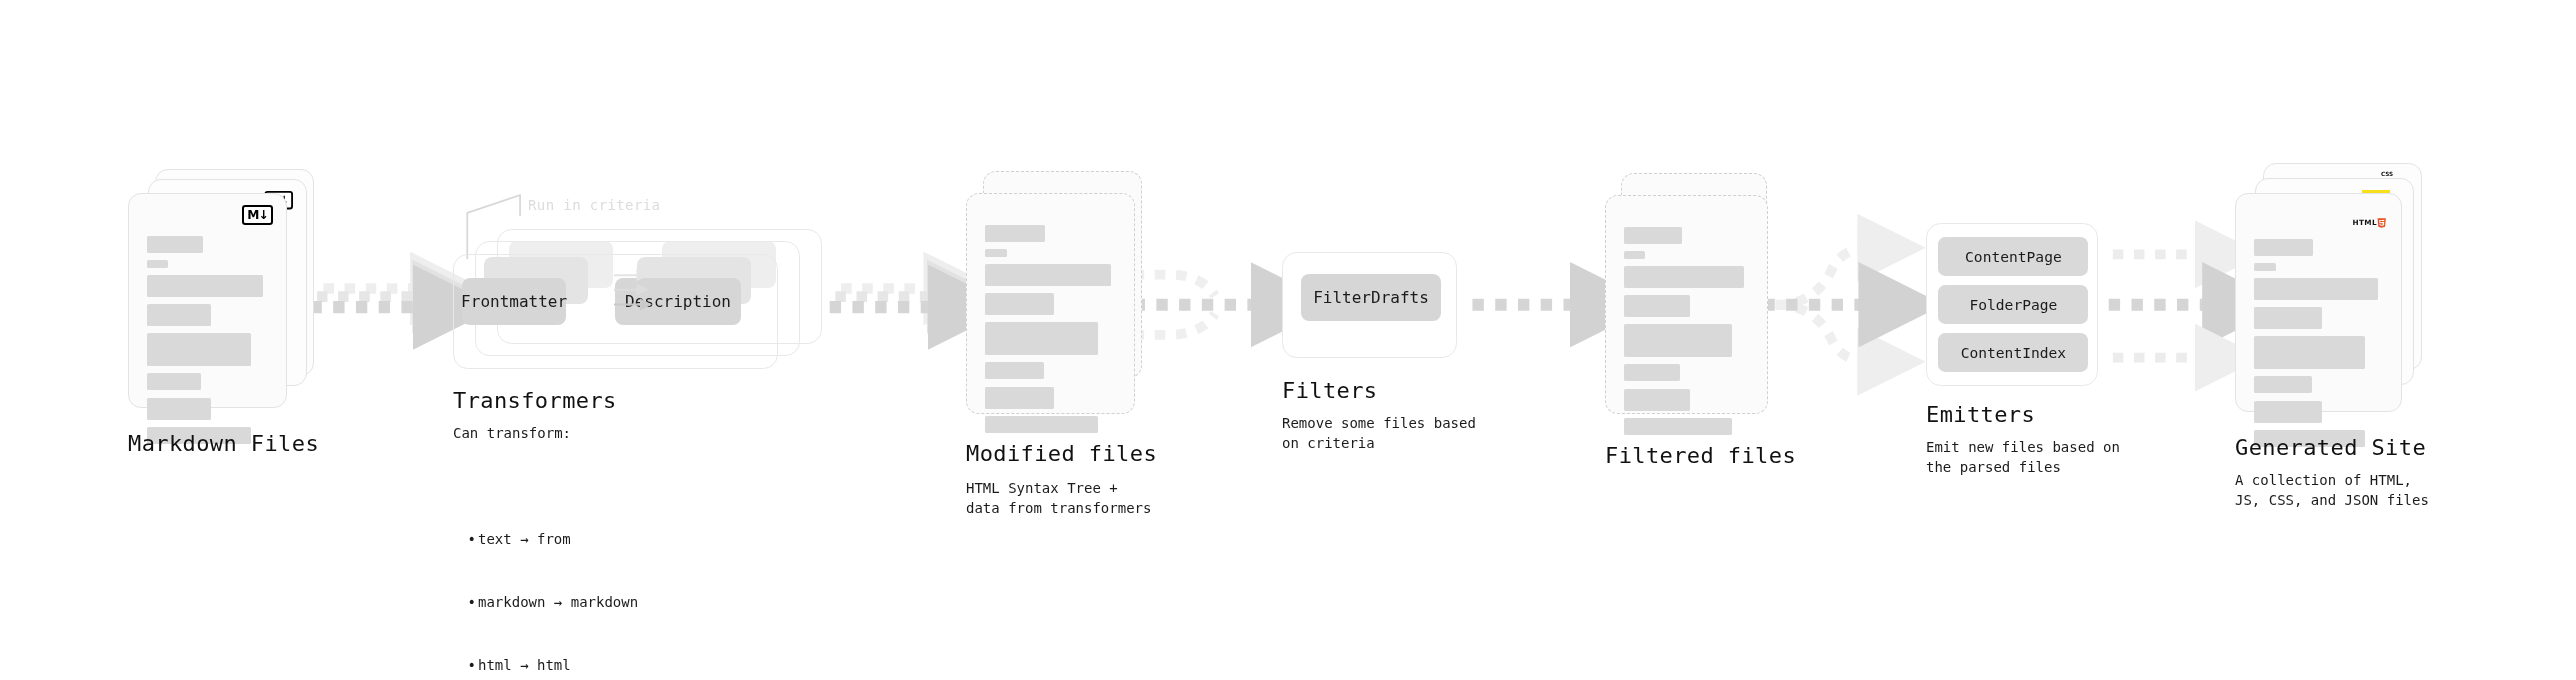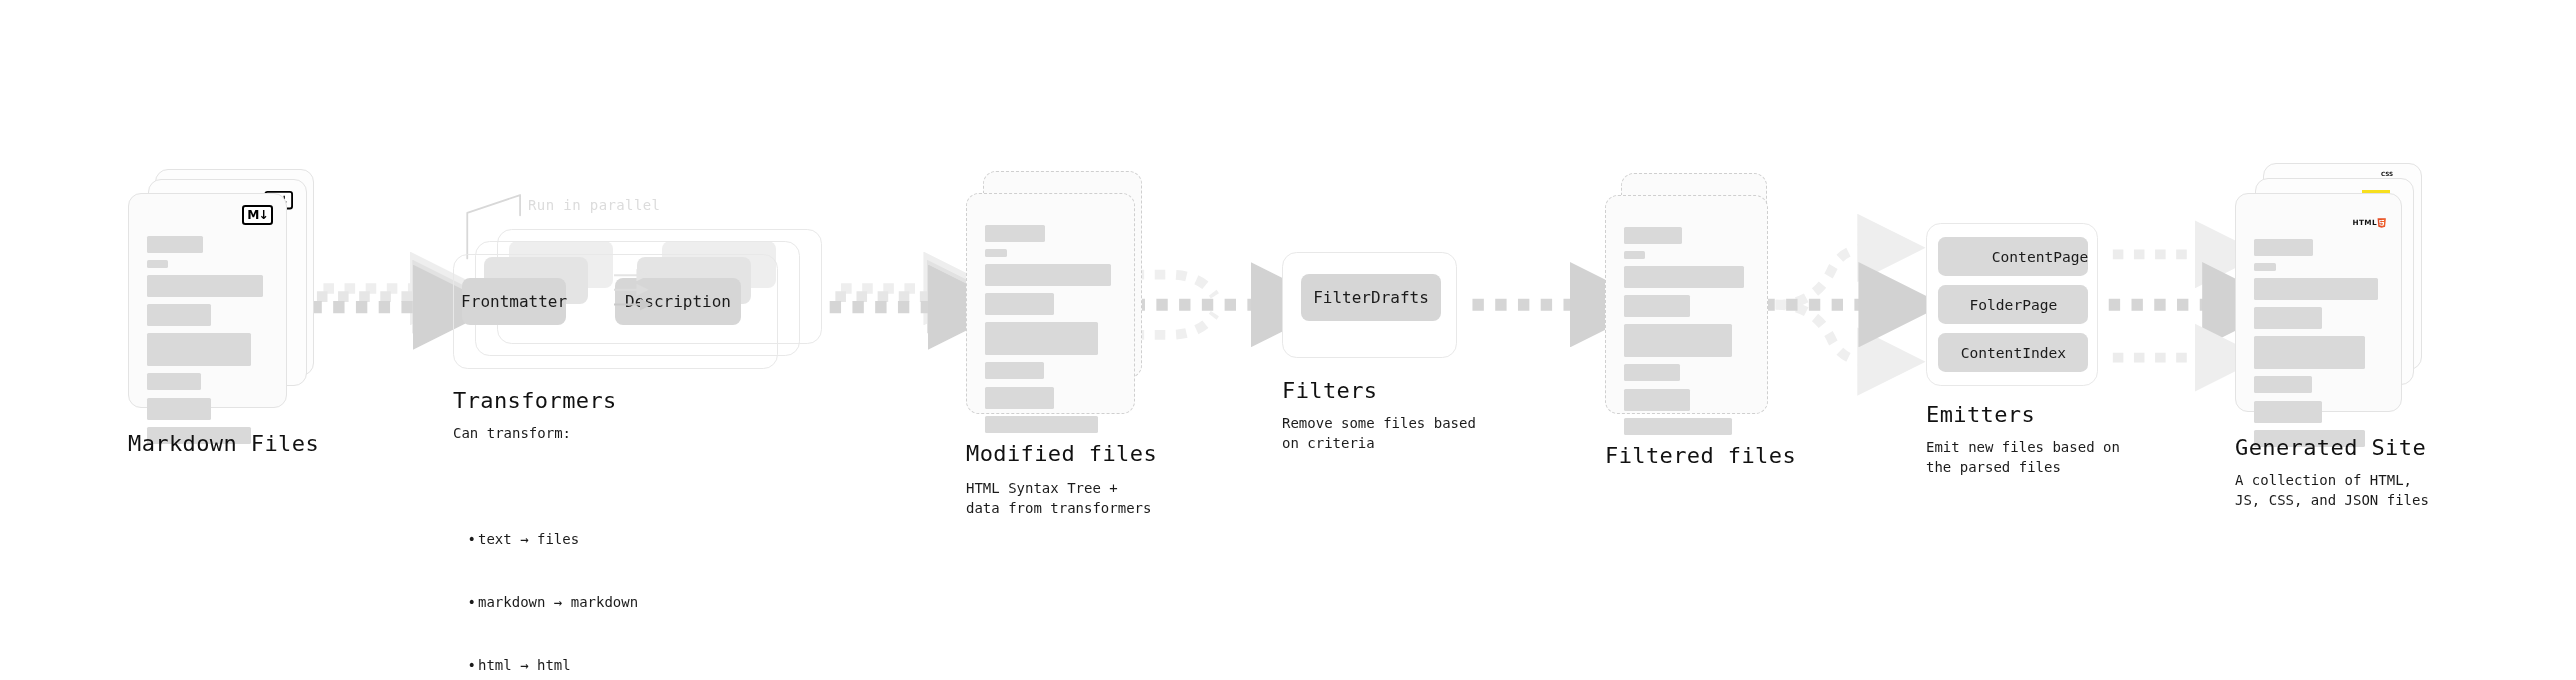--- a/index.html
+++ b/index.html
@@ -233,21 +233,21 @@
         <div class="bar" style="width:86%;height:32.5px;"></div>
         <div class="bar" style="width:45%;height:17px;"></div>
         <div class="bar" style="width:53%;height:22px;"></div>
         <div class="bar" style="width:86%;height:17px;"></div>
       </div>
     </div>
     <div class="stage-title" style="left:128px;top:431px;">Markdown Files</div>
   </div>
 
   <div>
-    <div class="note-faint" style="left:528px;top:197px;">Run in parallel</div>
+    <div class="note-faint" style="left:528px;top:197px;">Run in criteria</div>
 
     <div class="group" style="left:497px;top:229px;width:325px;height:115px;">
       <div class="pill l3" style="left:11.4px;top:11.4px;width:104px;height:47px;"></div>
       <div class="pill l3" style="left:164px;top:11.4px;width:114px;height:47px;"></div>
     </div>
 
     <div class="group" style="left:475px;top:241px;width:325px;height:115px;">
       <div class="pill l2" style="left:8.1px;top:14.6px;width:104px;height:47px;"></div>
       <div class="pill l2" style="left:161px;top:14.6px;width:114px;height:47px;"></div>
     </div>
@@ -275,21 +275,21 @@
       </defs>
       <line x1="0" y1="21" x2="40" y2="21" stroke="#e4e4e4" stroke-width="2.5" marker-end="url(#tA1)"></line>
       <line x1="0" y1="39" x2="40" y2="39" stroke="#dcdcdc" stroke-width="2.5" marker-end="url(#tA2)"></line>
       <line x1="-4" y1="57" x2="44" y2="57" stroke="#c9c9c9" stroke-width="2.5" marker-end="url(#tA3)"></line>
     </svg>
 
     <div class="stage-title" style="left:453px;top:388px;">Transformers</div>
     <div class="stage-sub" style="left:453px;top:423px;">Can transform:</div>
     <div class="bullets" style="left:465px;top:445px;">
       <ul class="blist">
-        <li>text → files</li>
+        <li>text → from</li>
         <li>markdown → markdown</li>
         <li>html → html</li>
       </ul>
     </div>
   </div>
 
   <div>
     <div class="card dashed" style="left:983px;top:171px;width:159px;height:207px;"></div>
     <div class="card dashed" style="left:966px;top:193px;width:169px;height:221px;">
       <div class="card-body" style="top:31px;">
@@ -331,21 +331,21 @@
         <div class="bar" style="width:45%;height:17px;"></div>
         <div class="bar" style="width:53%;height:22px;"></div>
         <div class="bar" style="width:86%;height:17px;"></div>
       </div>
     </div>
     <div class="stage-title" style="left:1605px;top:443px;">Filtered files</div>
   </div>
 
   <div>
     <div class="group solidbg" style="left:1926px;top:223px;width:172px;height:163px;">
-      <div class="pill emit" style="left:11.4px;top:13px;width:150px;height:39px;justify-content:flex-end;">
+      <div class="pill emit" style="left:11.4px;top:13px;width:150px;height:39px;">
         <span>ContentPage</span>
       </div>
       <div class="pill emit" style="left:11.4px;top:61px;width:150px;height:39px;">
         <span>FolderPage</span>
       </div>
       <div class="pill emit" style="left:11.4px;top:109px;width:150px;height:39px;">
         <span>ContentIndex</span>
       </div>
     </div>
     <div class="stage-title" style="left:1926px;top:402px;">Emitters</div>

